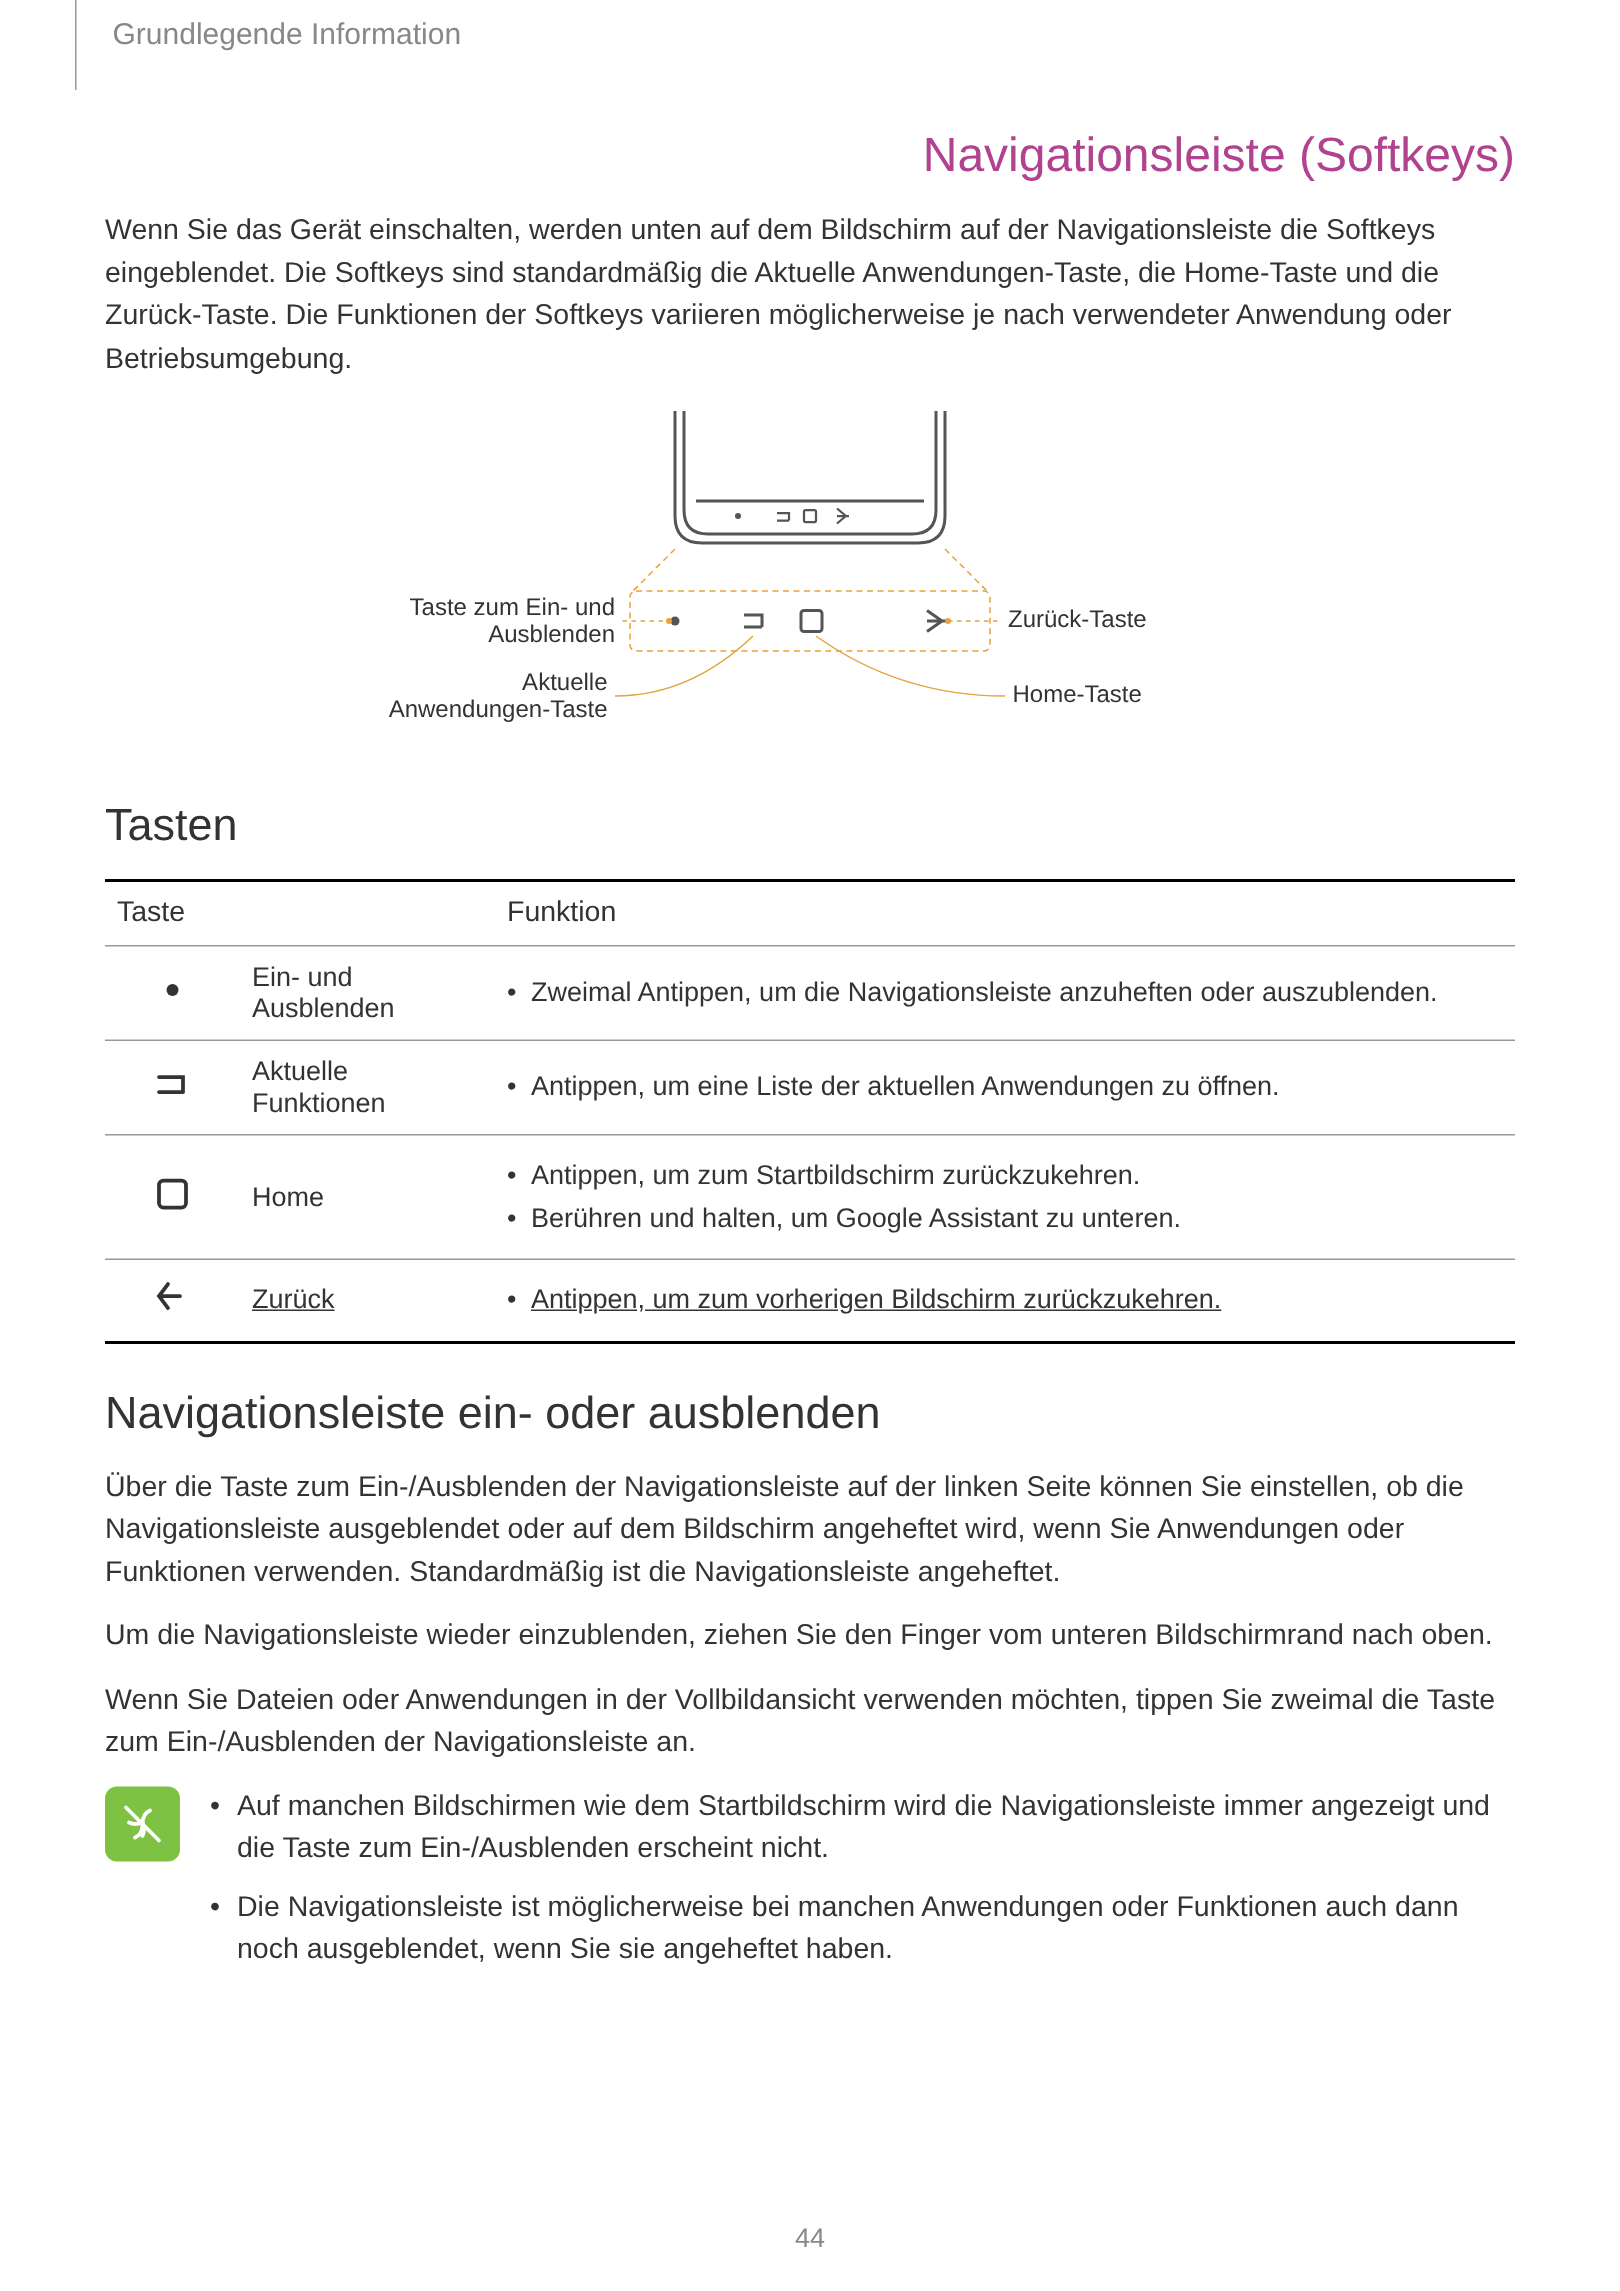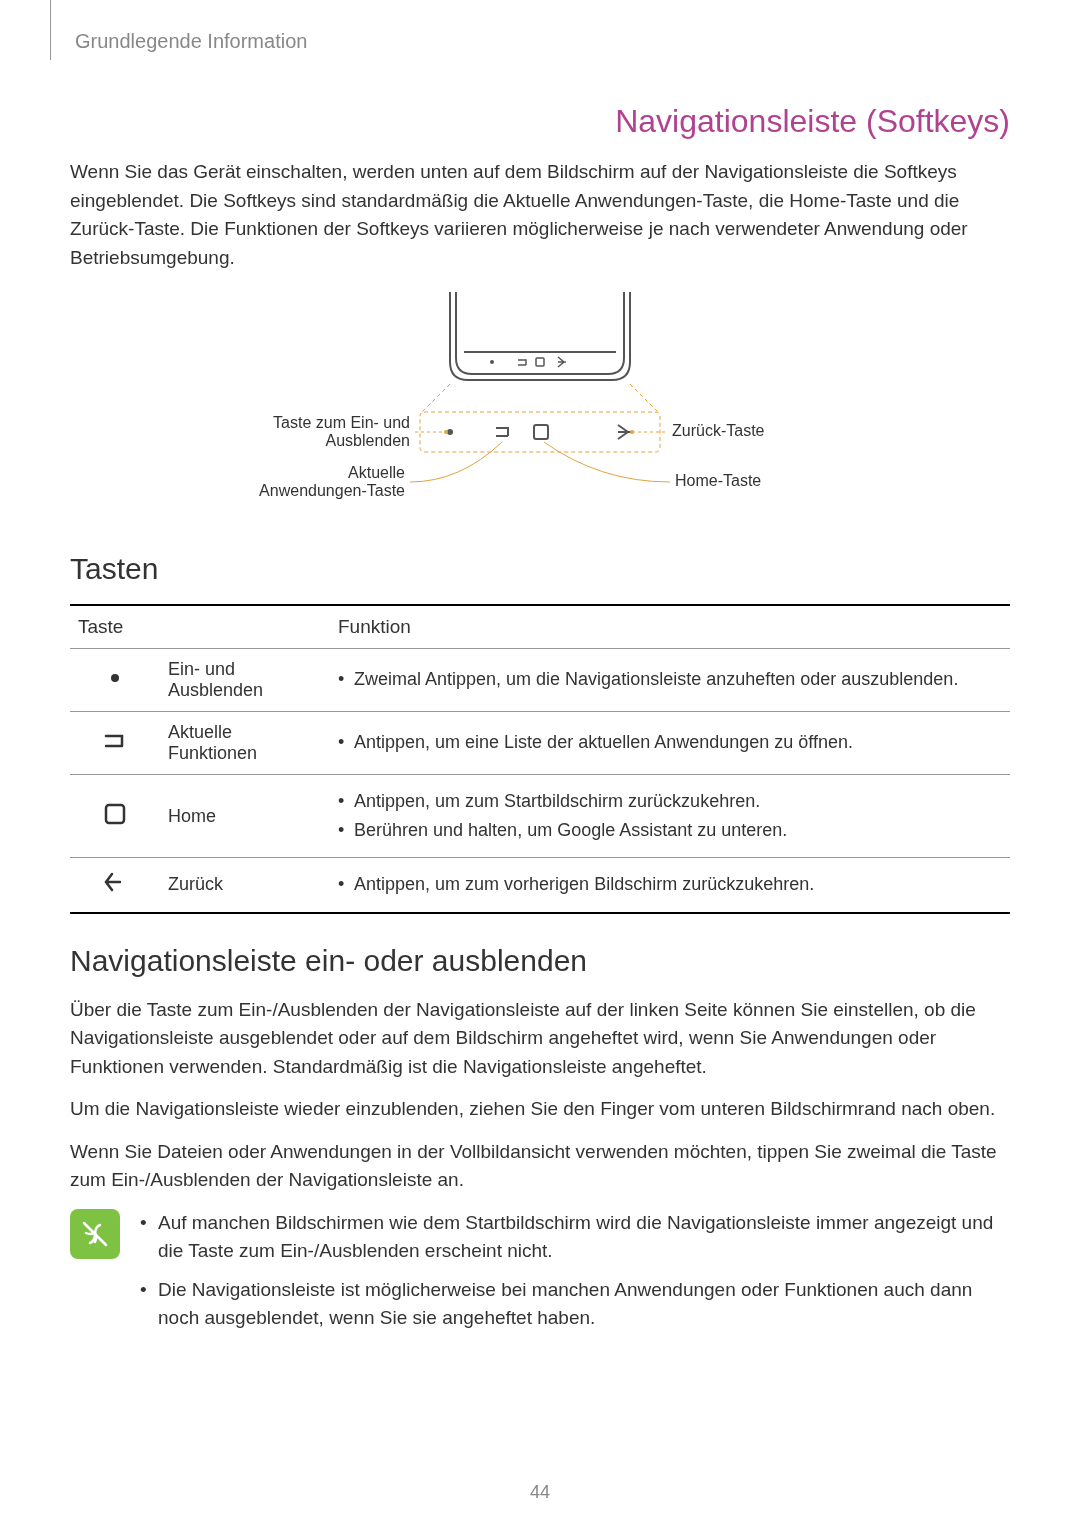--- a/index.html
+++ b/index.html
@@ -5,21 +5,21 @@
   * { box-sizing: border-box; margin: 0; padding: 0; }
   body {
     font-family: Arial, Helvetica, sans-serif;
     width: 1080px;
     height: 1527px;
     background: #fff;
     color: #333;
     position: relative;
   }
   .page {
-    padding: 30px 70px 0 70px;
+    padding: 12px 70px 0 70px;
   }
   .side-rule {
     position: absolute;
     left: 50px;
     top: 0;
     width: 1px;
     height: 60px;
     background: #999;
   }
   .chapter {
@@ -65,21 +65,21 @@
     padding: 10px 8px;
     border-top: 2px solid #000;
     border-bottom: 1px solid #999;
   }
   td {
     font-size: 18px;
     padding: 10px 8px;
     border-bottom: 1px solid #999;
     vertical-align: middle;
   }
-  tr:last-child td { border-bottom: 2px solid #000; }
+  tr:last-child td { border-bottom: 2px solid #000; text-decoration: underline; }
   .icon-cell { width: 90px; text-align: center; }
   .name-cell { width: 170px; }
   .func-cell ul { list-style: none; padding-left: 16px; }
   .func-cell li { position: relative; margin: 4px 0; line-height:1.4;}
   .func-cell li::before {
     content: "•";
     position: absolute;
     left: -16px;
     top: 0;
   }

